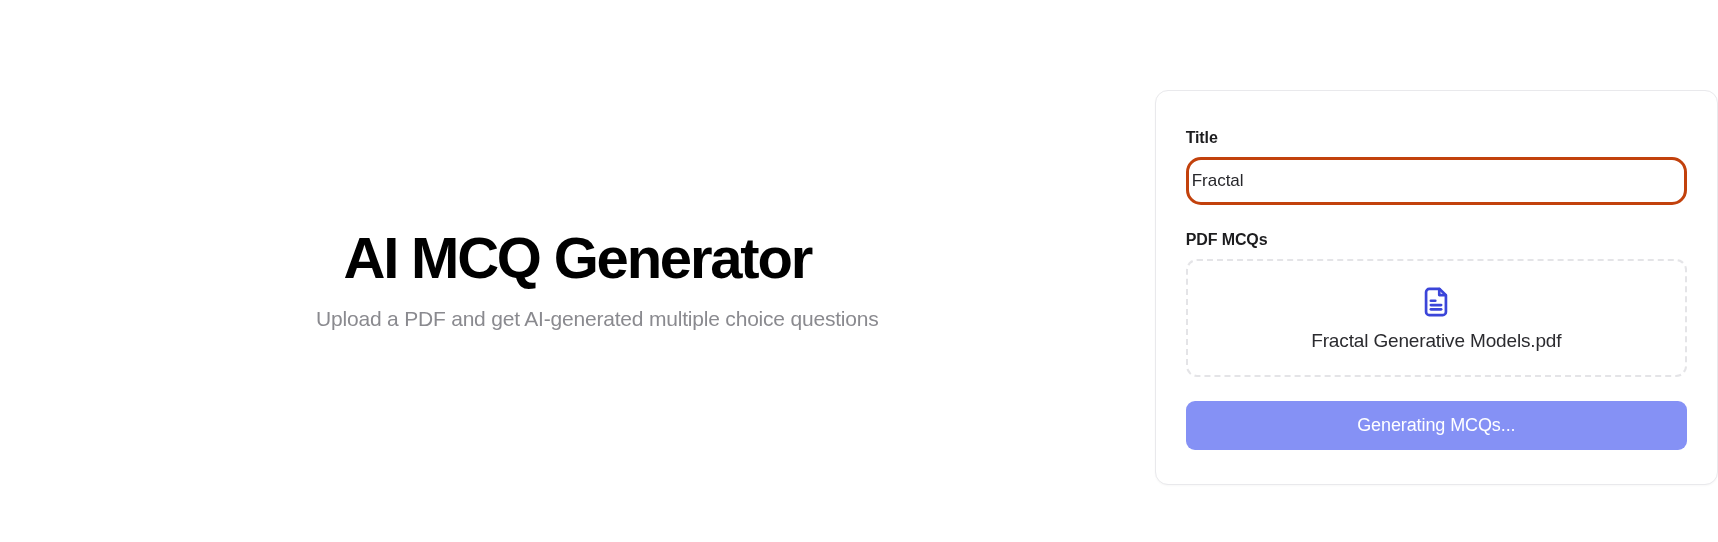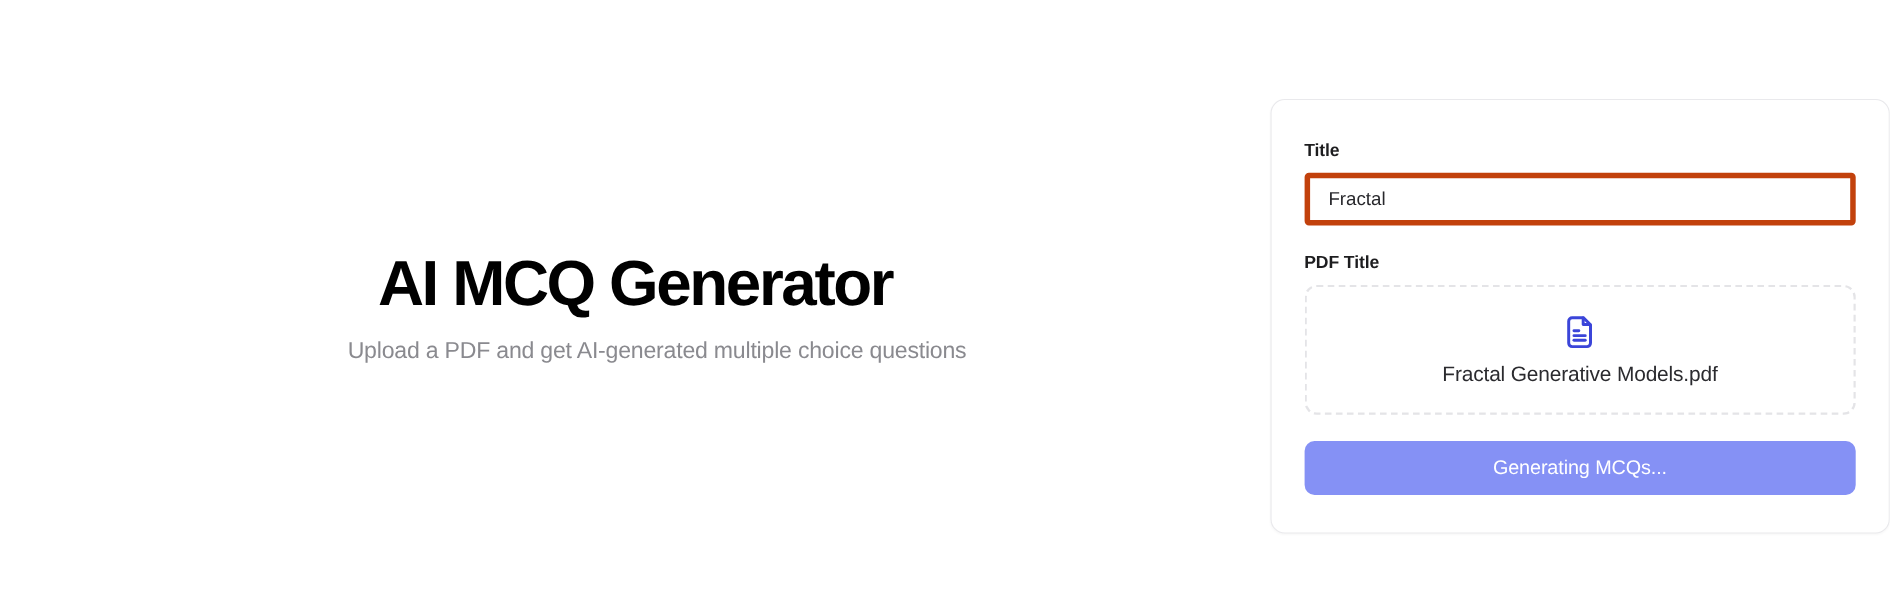--- a/index.html
+++ b/index.html
@@ -69,23 +69,23 @@
     font-weight: 700;
     color: #1d1d1f;
     letter-spacing: -0.1px;
     margin-bottom: 10px;
   }
 
   .text-input {
     display: block;
     width: 100%;
     height: 48px;
-    border: 5px solid #c2410c;
-    border-radius: 4px;
-    padding: 0 17px;
+    border: 3px solid #c2410c;
+    border-radius: 15px;
+    padding: 0 3px;
     font-family: inherit;
     font-size: 17px;
     color: #27272b;
     background: #ffffff;
     outline: none;
   }
   .text-input::placeholder { color: #b3b3b8; }
 
   
   .dropzone {
@@ -143,21 +143,21 @@
   </div>
 
   <div class="card">
 
     <div class="field-group">
       <label class="field-label">Title</label>
       <input class="text-input" type="text" value="Fractal" style="">
     </div>
 
     <div class="field-group">
-      <label class="field-label">PDF Title</label>
+      <label class="field-label">PDF MCQs</label>
 
       <div class="dropzone">
         <svg class="doc-icon" viewBox="0 0 24 24" fill="none">
           <path d="M14.5 2.75H7.25A2.25 2.25 0 0 0 5 5v14a2.25 2.25 0 0 0 2.25 2.25h9.5A2.25 2.25 0 0 0 19 19V7.25L14.5 2.75Z" stroke="#3b45d9" stroke-width="1.9" stroke-linejoin="round" stroke-linecap="round"></path>
           <path d="M14.3 2.9V7.1h4.3" stroke="#3b45d9" stroke-width="1.9" stroke-linejoin="round" stroke-linecap="round"></path>
           <path d="M8.4 11.1h3.1" stroke="#3b45d9" stroke-width="1.9" stroke-linecap="round"></path>
           <path d="M8.4 14.2h7.2" stroke="#3b45d9" stroke-width="1.9" stroke-linecap="round"></path>
           <path d="M8.4 17.2h7.2" stroke="#3b45d9" stroke-width="1.9" stroke-linecap="round"></path>
         </svg>
         <span class="dropzone-filename">Fractal Generative Models.pdf</span>

